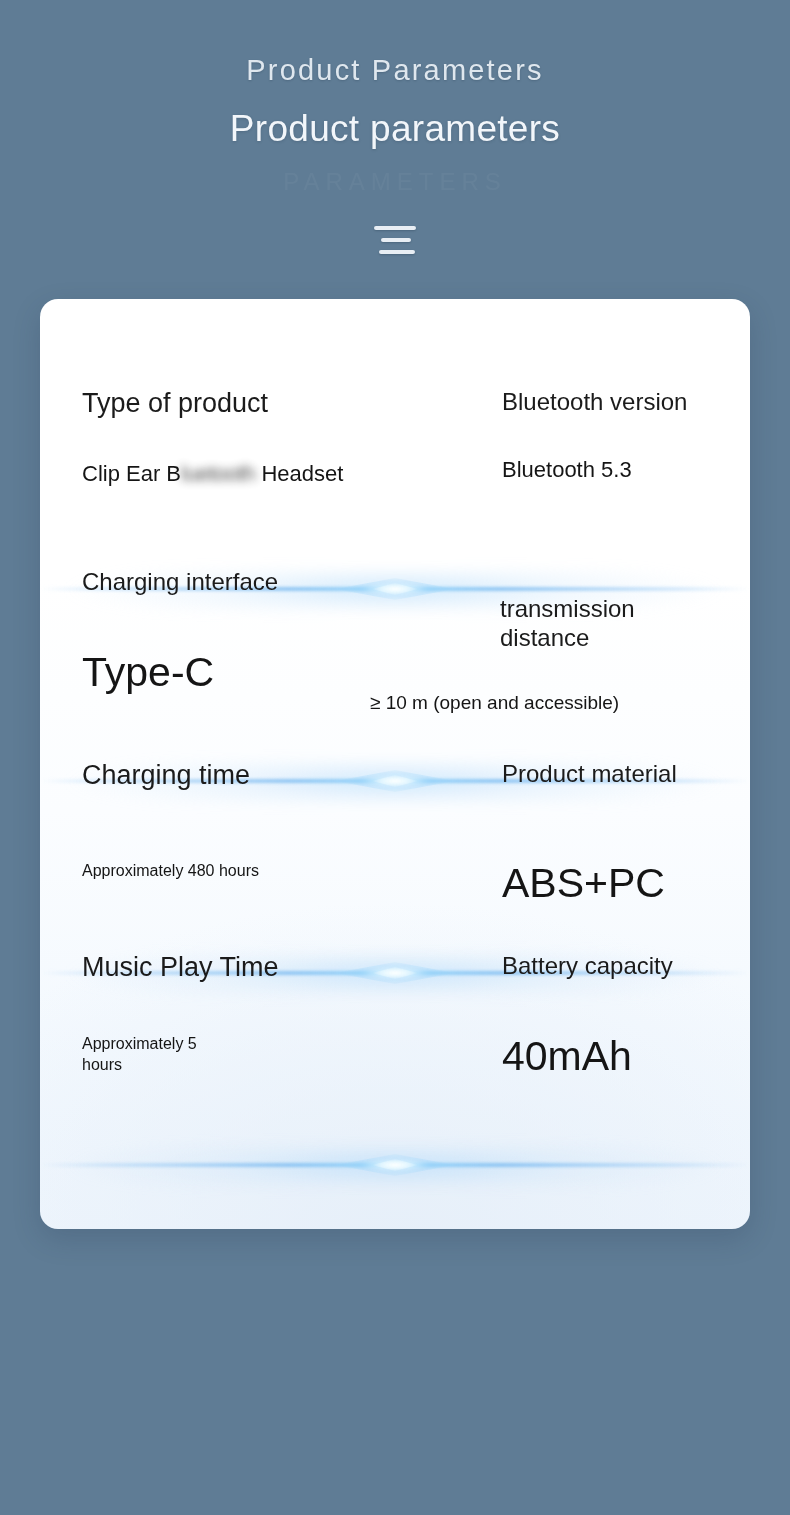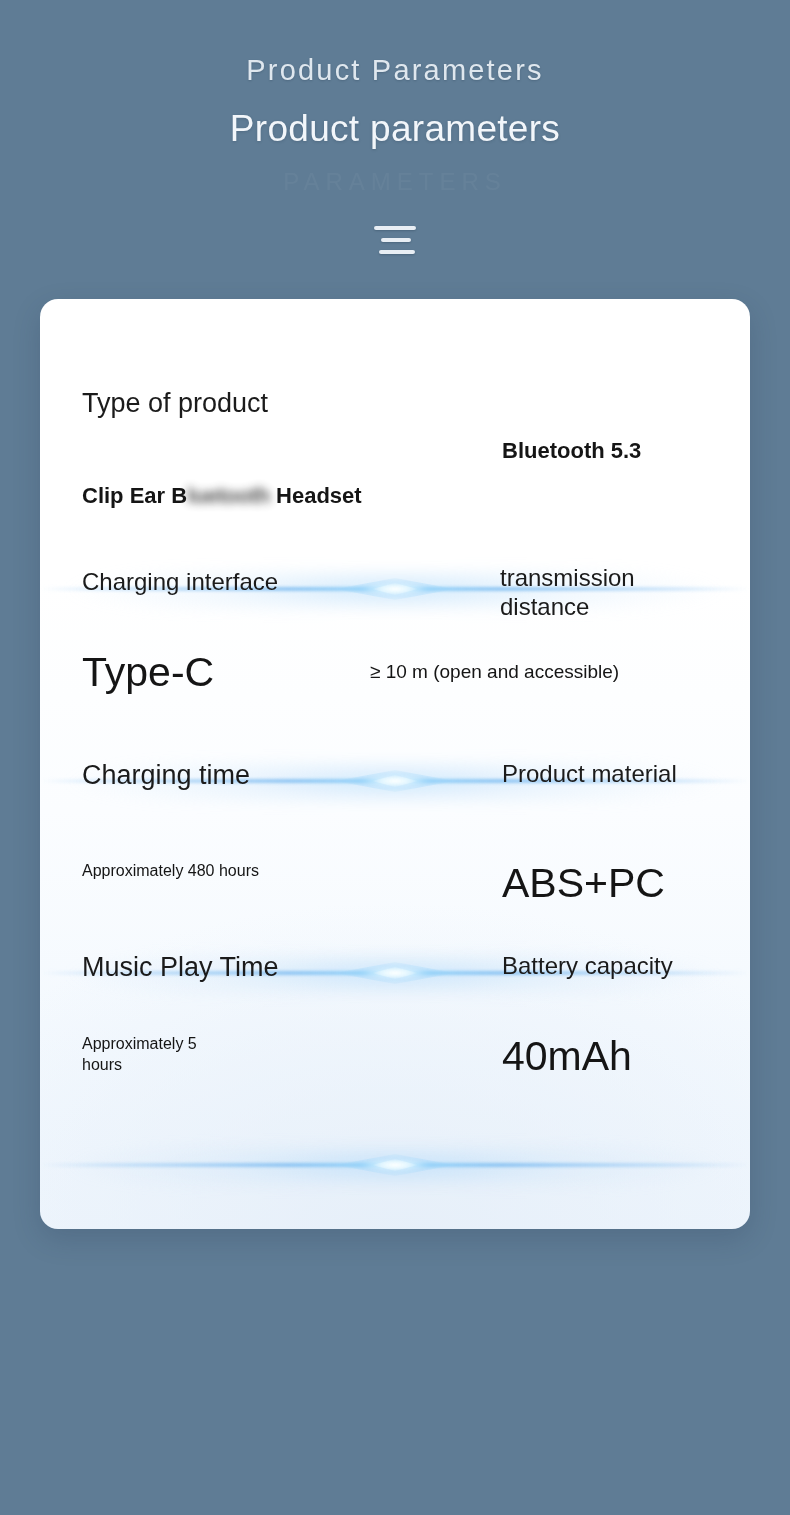--- a/index.html
+++ b/index.html
@@ -79,21 +79,21 @@
 
   .rows { position:absolute; left:0; top:76px; width:710px; }
 
   .row { position:relative; height:192px; }
   .row .cell {
     position:absolute;
     top:0;
   }
   .cell.left  { left:42px;  width:300px; }
   .cell.right { left:462px; width:260px; }
-  .cell.right-wide { left:330px; width:370px; }
+  .cell.right-wide { left:330px; width:370px;margin-top:31px; }
 
   .label {
     color:#1b1b1b;
     font-weight:400;
     line-height:1.22;
     white-space:pre-line;
   }
   .value {
     color:#151515;
     font-weight:400;
@@ -104,21 +104,21 @@
   
   .lbl-xl { font-size:27px; }
   .lbl-lg { font-size:24px; }
 
   .val-xxl { font-size:41px; }
   .val-xl  { font-size:19px; }
   .val-lg  { font-size:22px; }
   .val-sm  { font-size:16px; }
 
   .r1 .label { margin-top:12px; }
-  .r1 .value { margin-top:62px;font-weight:bold; }
+  .r1 .value { margin-top:40px; }
   .r2 .label { margin-top:0px; }
   .r2 .value { margin-top:50px; }
   .r3 .label { margin-top:0px; }
   .r3 .value { margin-top:69px; }
   .r4 .label { margin-top:0px; }
   .r4 .value { margin-top:50px; }
 
   .cell.right-wide .label { margin-top:-4px; }
   .cell.right-wide .value { margin-top:38px; }
 
@@ -209,20 +209,21 @@
 
   <div class="card">
     <div class="rows">
 
       <div class="row r1">
         <div class="cell left">
           <div class="label lbl-xl">Type of product</div>
           <div class="value val-lg"><span>Clip Ear B</span><span class="redact">luetooth</span><span> Headset</span></div>
         </div>
         <div class="cell right">
+          <div class="label lbl-lg">Bluetooth version</div>
           <div class="value val-lg">Bluetooth 5.3</div>
         </div>
       </div>
 
       <div class="sep" style="top:182px">
         <div class="haze"></div>
         <div class="beam"></div>
         <div class="flare"></div>
         <div class="flare2"></div>
       </div>

